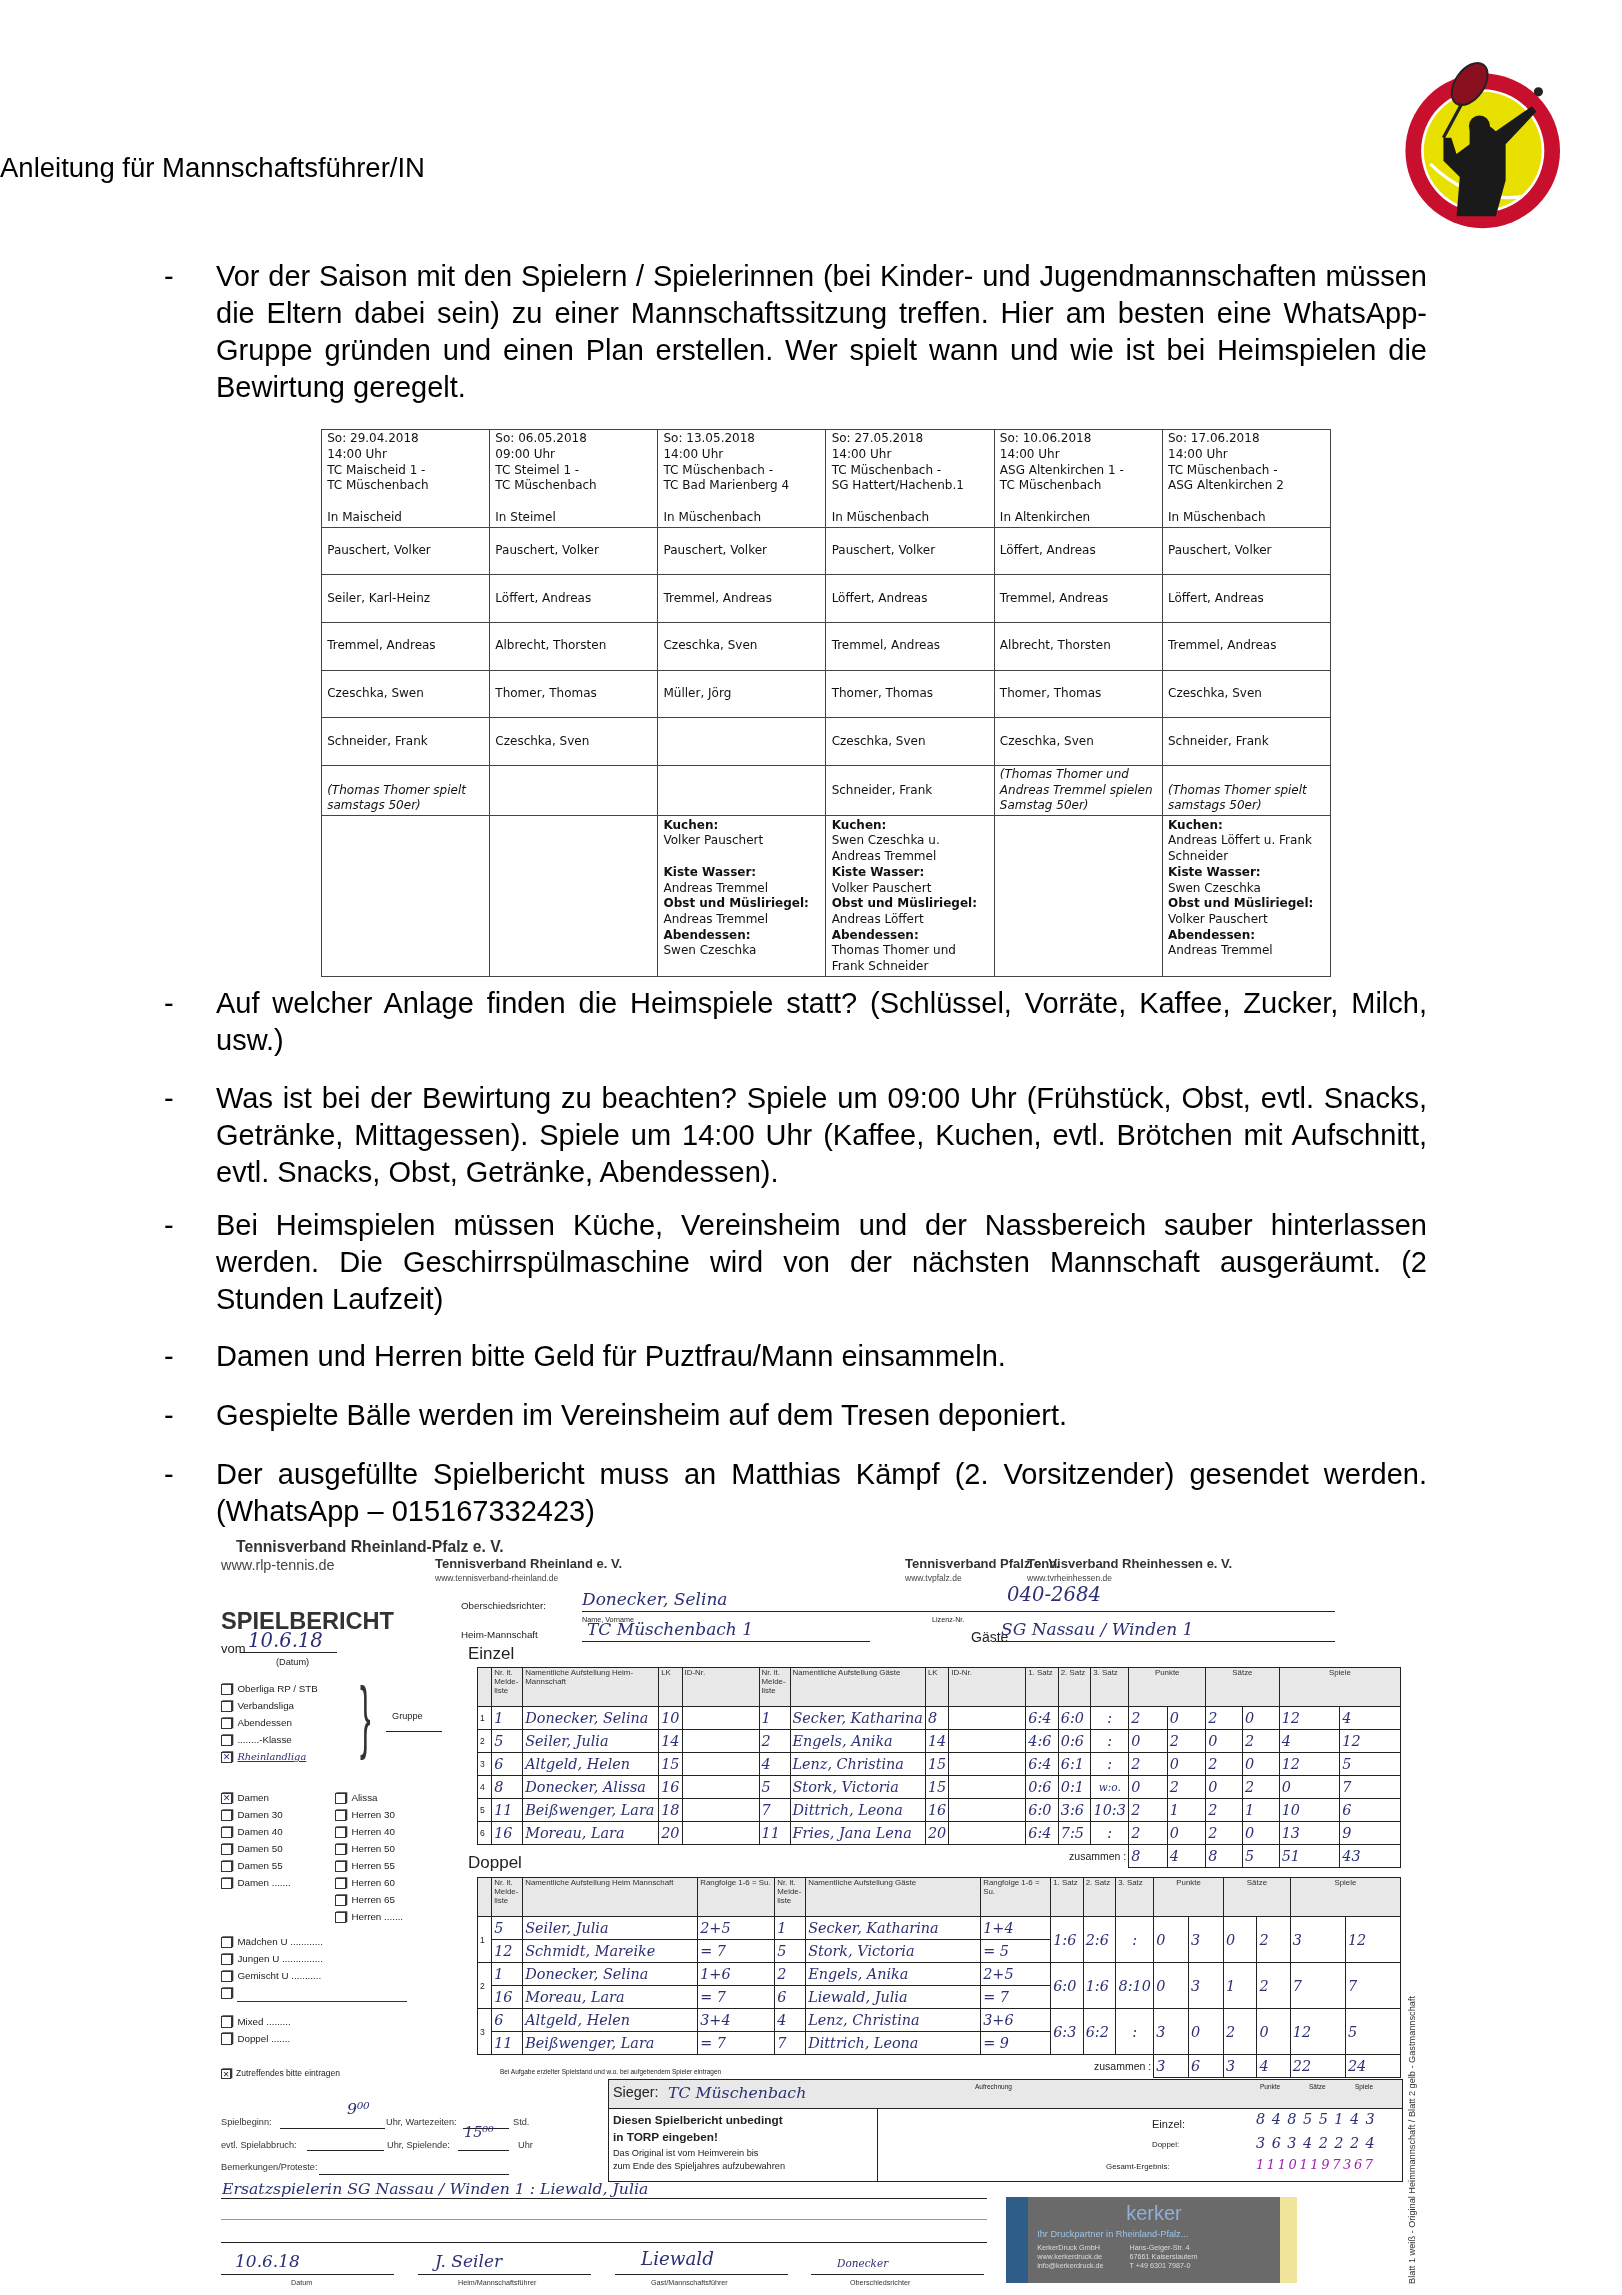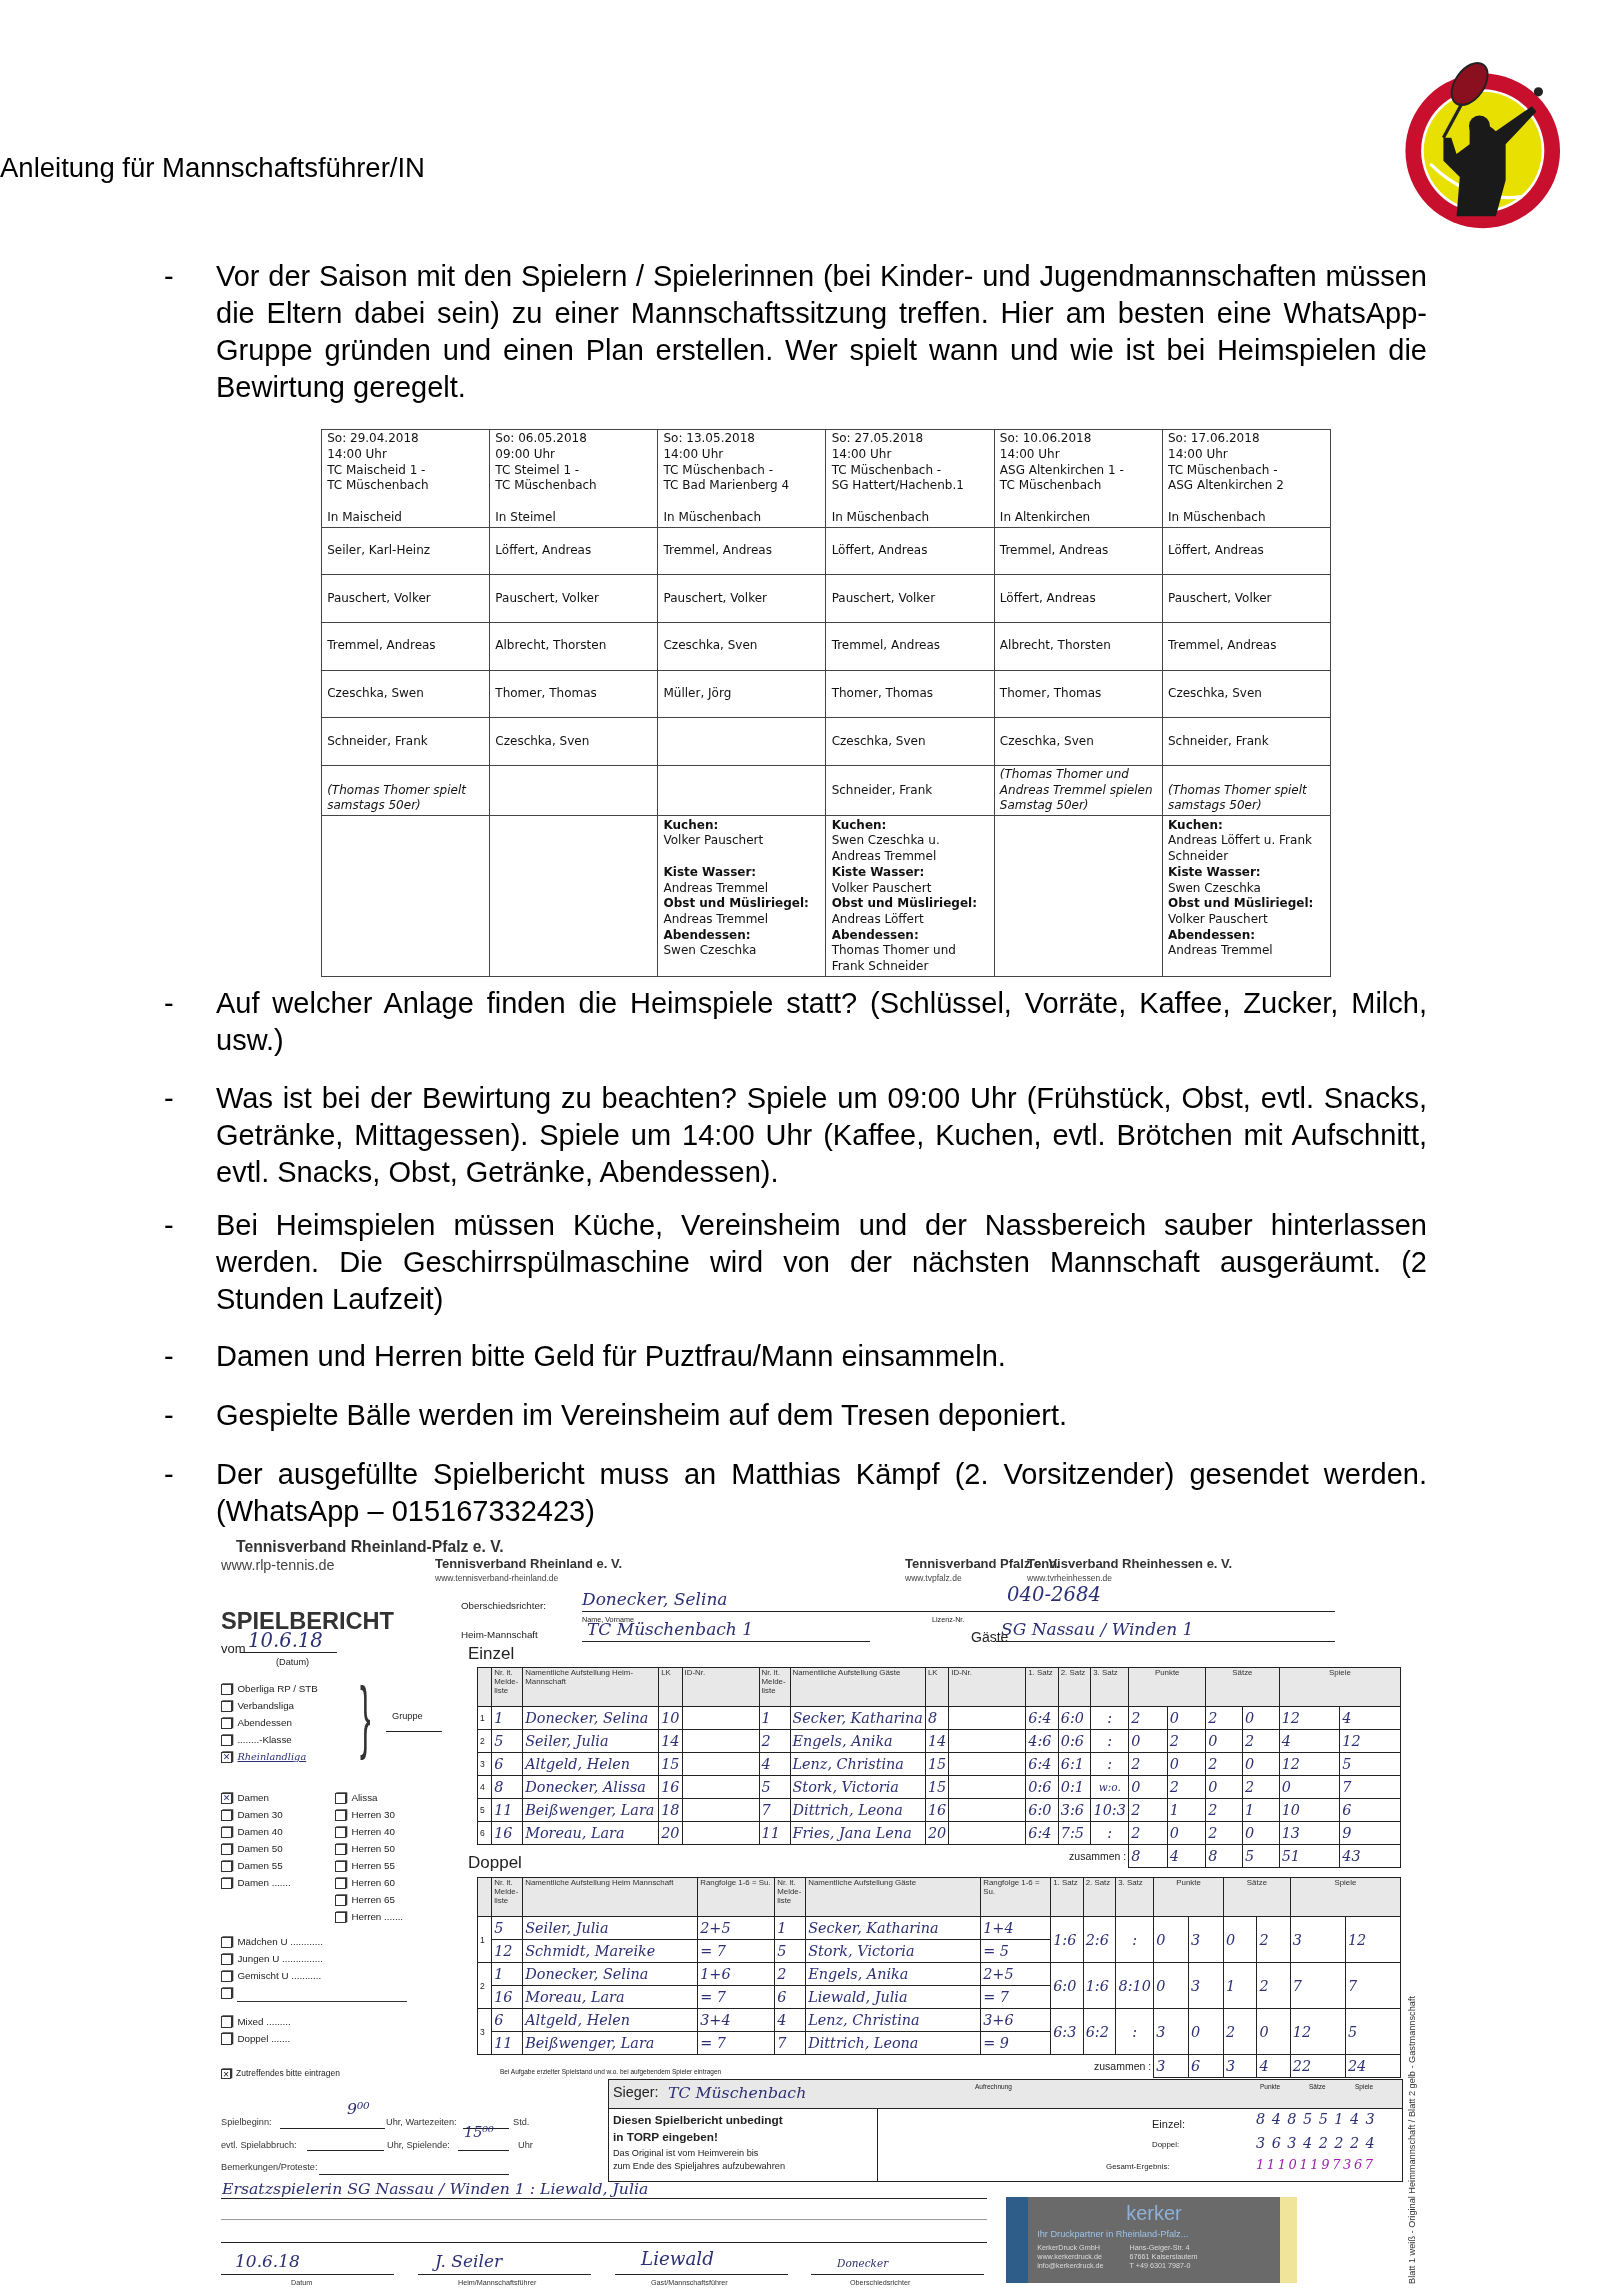--- a/index.html
+++ b/index.html
@@ -102,34 +102,34 @@
     <td>
           <div>So:  17.06.2018</div>
           <div>14:00 Uhr</div>
           <div>TC Müschenbach -</div>
           <div>ASG Altenkirchen 2</div>
           <div>&nbsp;</div>
           <div>In Müschenbach</div>
         </td>
   </tr>
   <tr class="name">
+    <td>Pauschert, Volker</td>
+    <td>Pauschert, Volker</td>
+    <td>Pauschert, Volker</td>
+    <td>Pauschert, Volker</td>
+    <td>Löffert, Andreas</td>
+    <td>Pauschert, Volker</td>
+  </tr>
+  <tr class="name">
     <td>Seiler, Karl-Heinz</td>
     <td>Löffert, Andreas</td>
     <td>Tremmel, Andreas</td>
     <td>Löffert, Andreas</td>
     <td>Tremmel, Andreas</td>
     <td>Löffert, Andreas</td>
-  </tr>
-  <tr class="name">
-    <td>Pauschert, Volker</td>
-    <td>Pauschert, Volker</td>
-    <td>Pauschert, Volker</td>
-    <td>Pauschert, Volker</td>
-    <td>Löffert, Andreas</td>
-    <td>Pauschert, Volker</td>
   </tr>
   <tr class="name">
     <td>Tremmel, Andreas</td>
     <td>Albrecht, Thorsten</td>
     <td>Czeschka, Sven</td>
     <td>Tremmel, Andreas</td>
     <td>Albrecht, Thorsten</td>
     <td>Tremmel, Andreas</td>
   </tr>
   <tr class="name">

